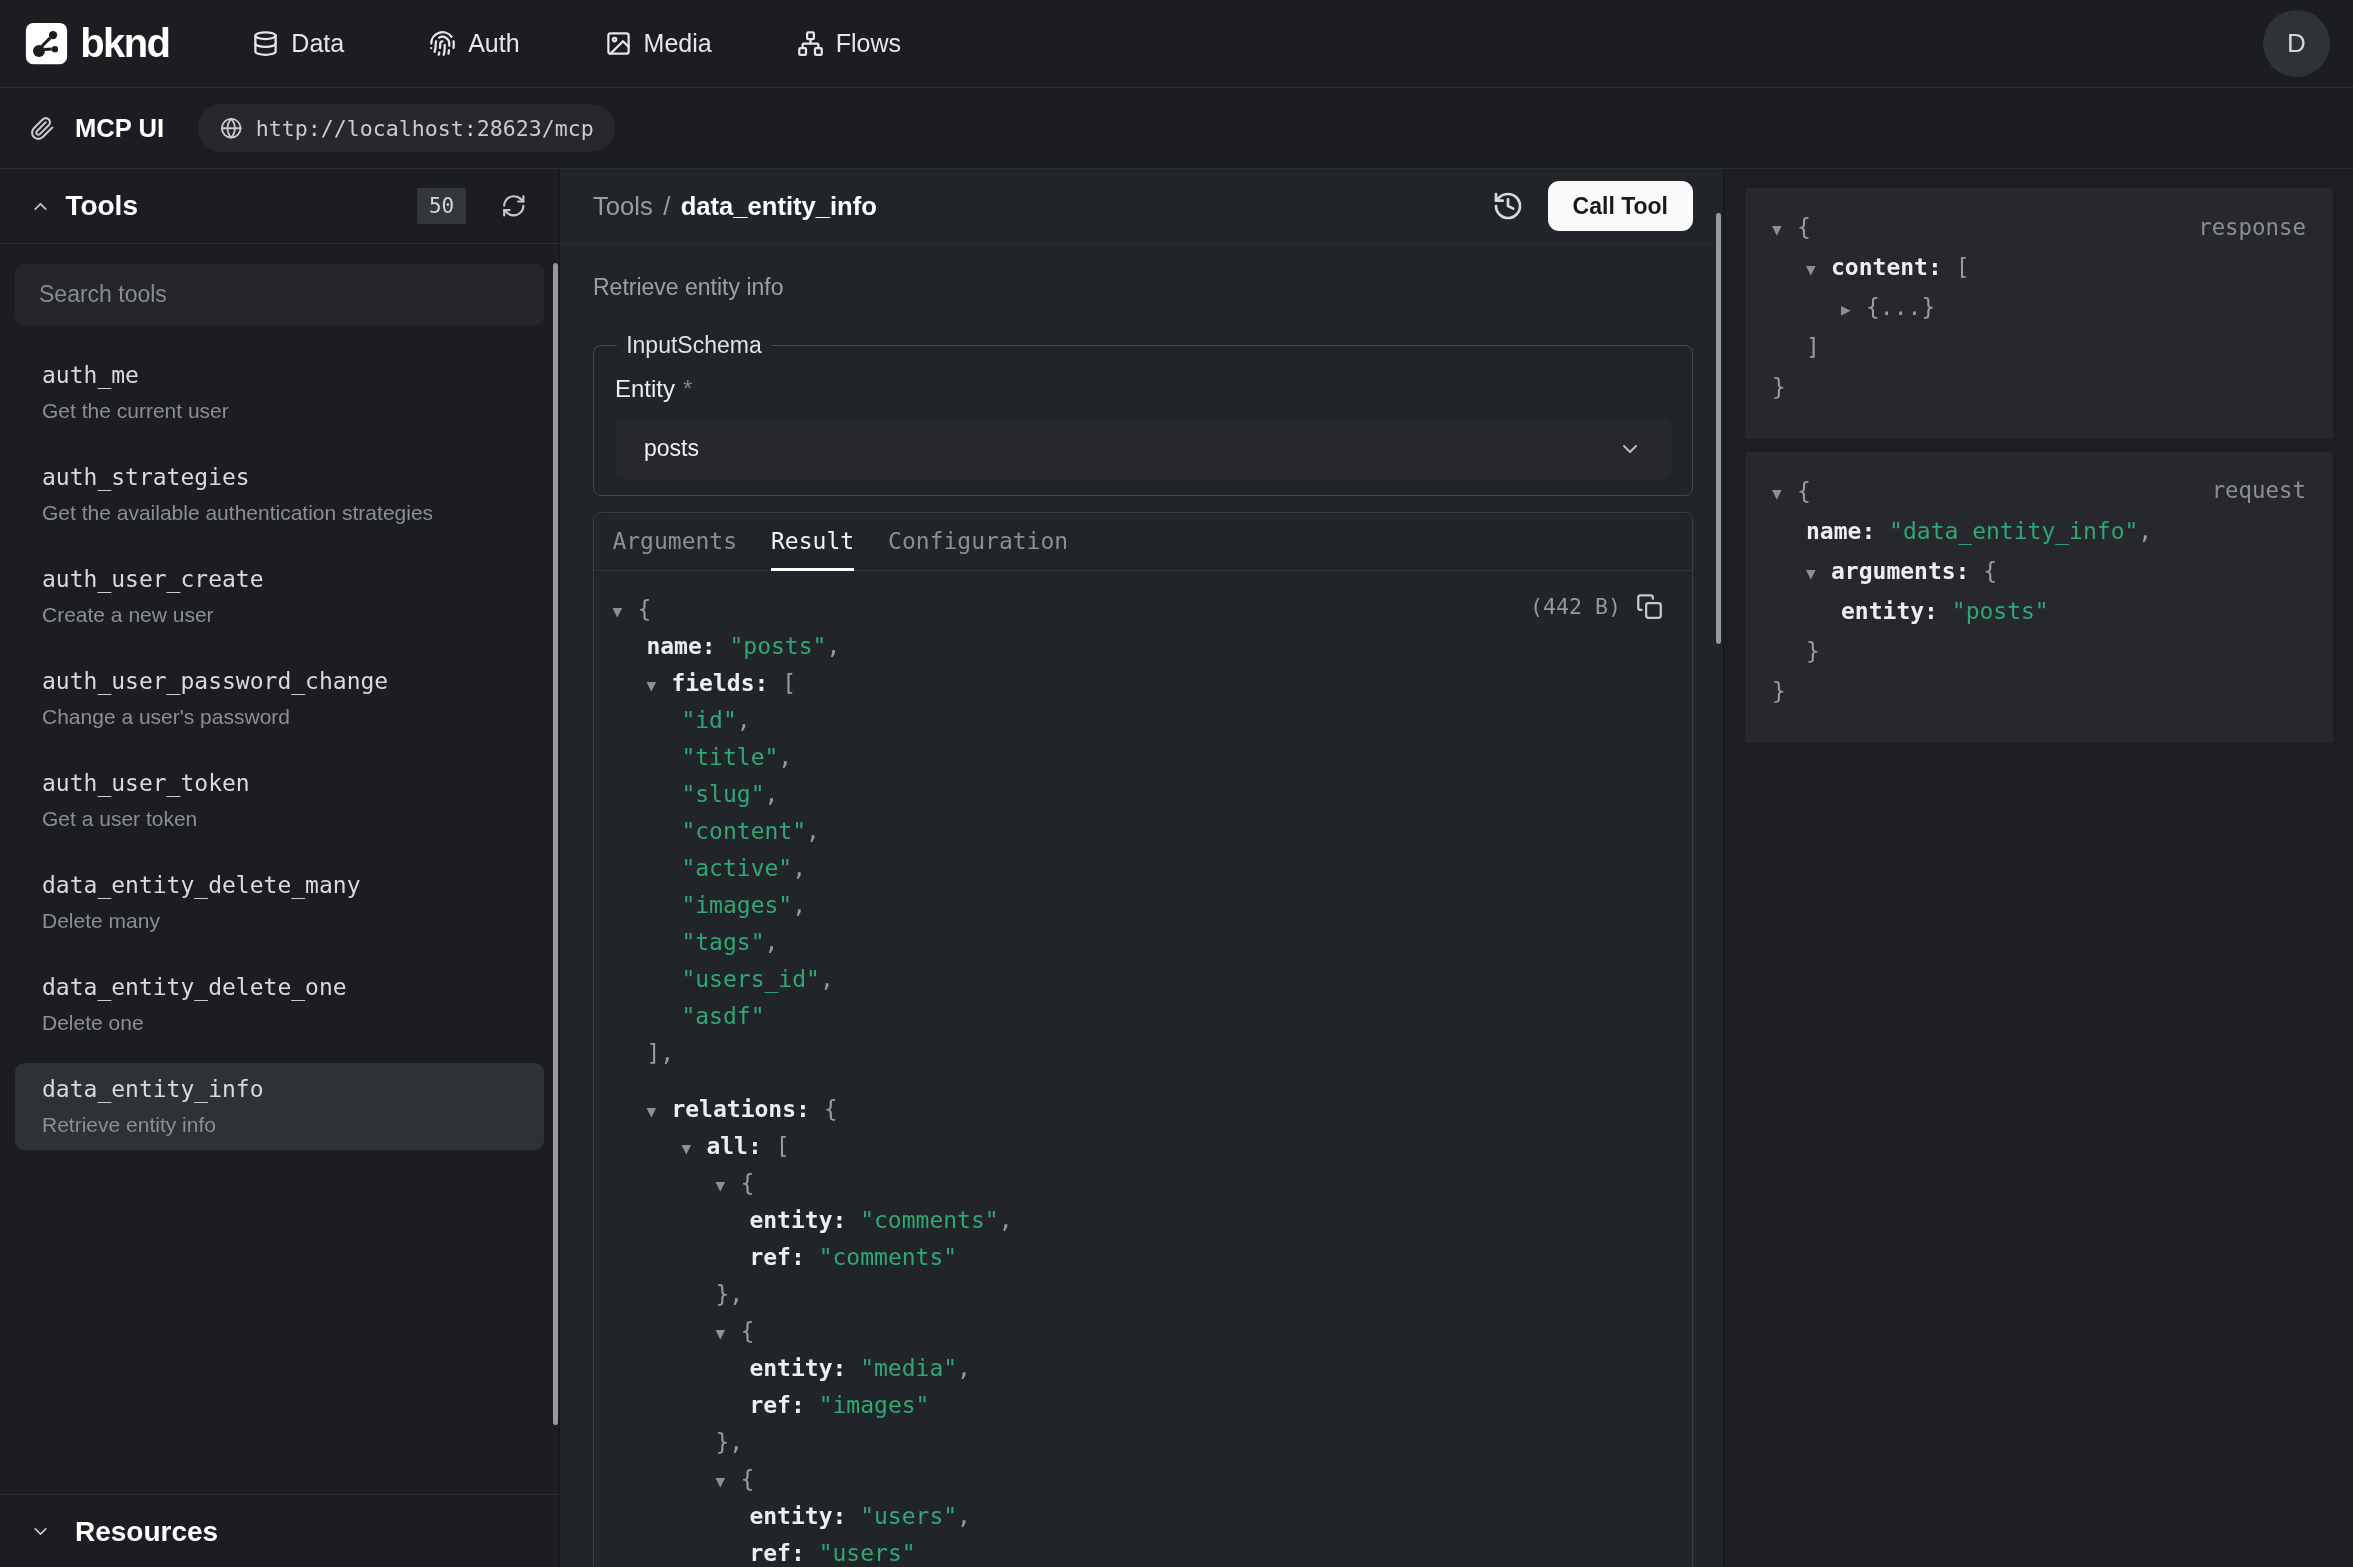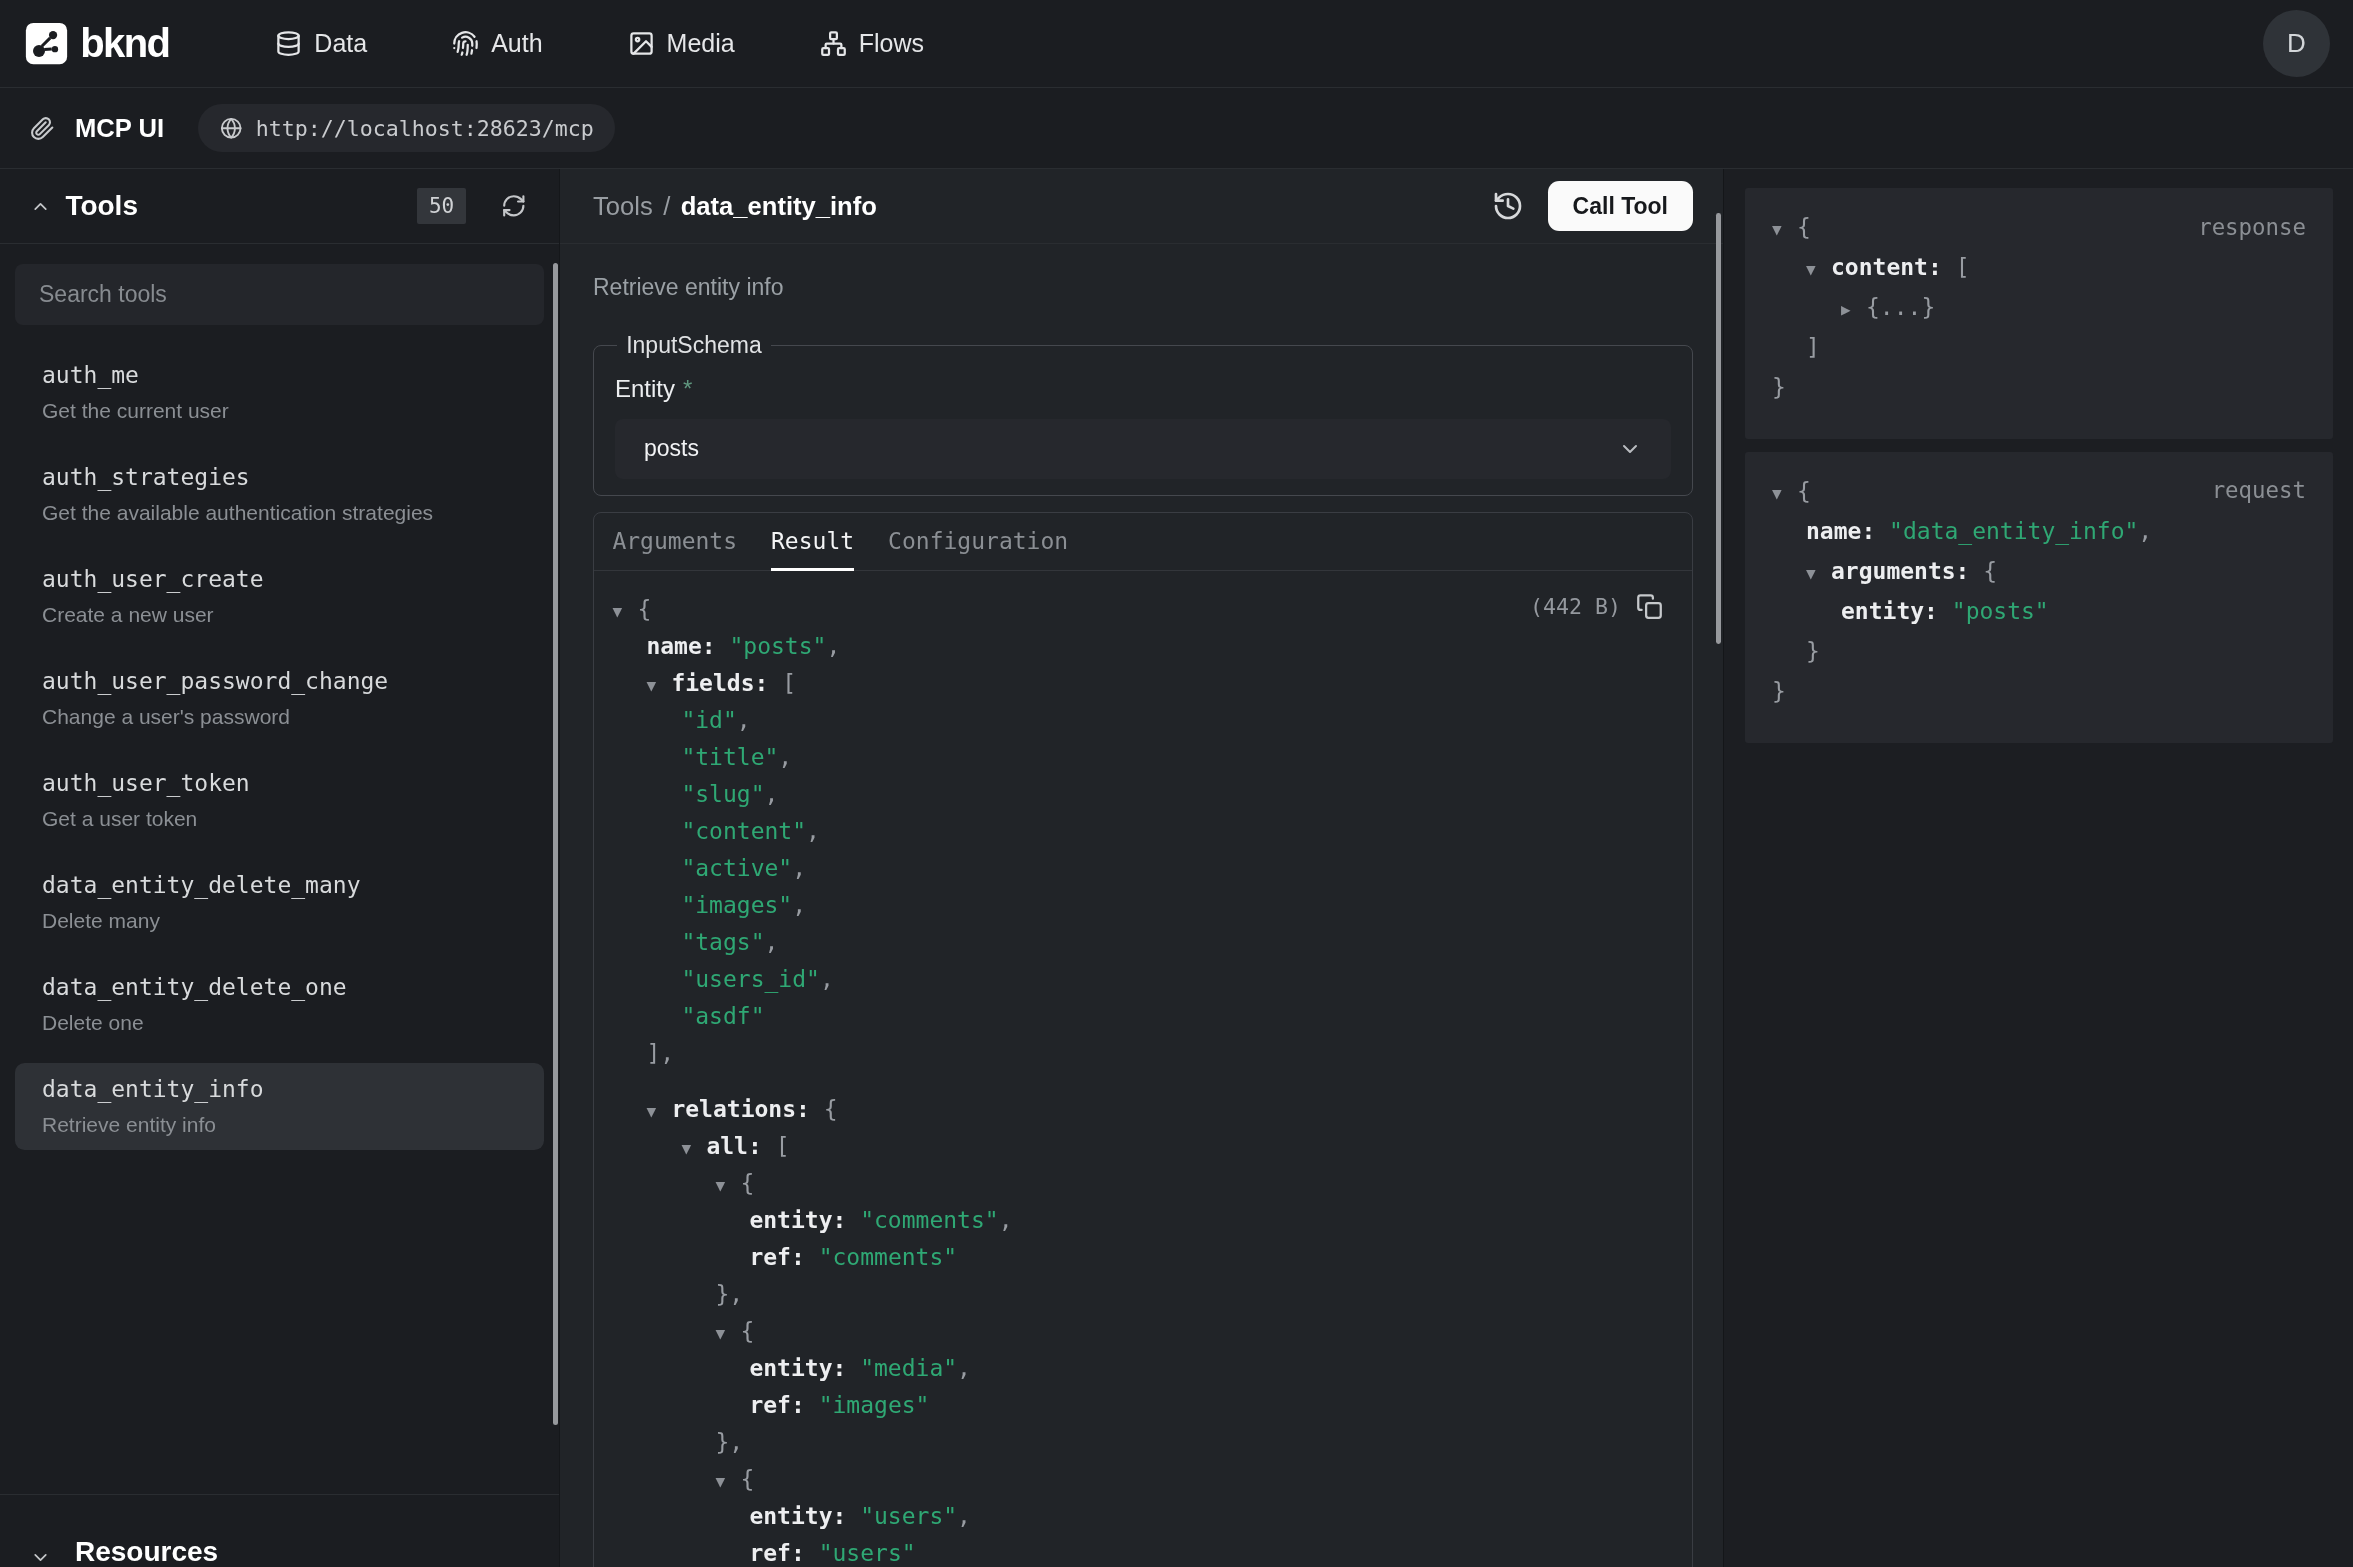--- a/index.html
+++ b/index.html
@@ -5,21 +5,21 @@
   * { box-sizing: border-box; margin: 0; padding: 0; }
   html,body { background:#1b1d21; }
   body {
     width:2354px; height:1568px; overflow:hidden; position:relative;
     font-family:"Liberation Sans", sans-serif; color:#e7e8ea;
   }
   .mono { font-family:"DejaVu Sans Mono", monospace; }
   svg { display:block; }
 
   
-  .topnav { height:88px; display:flex; align-items:center; padding:0 24px; border-bottom:0.8px solid #2a2d31; background:#1b1d21;gap:23px; }
+  .topnav { height:88px; display:flex; align-items:center; padding:0 24px; border-bottom:0.8px solid #2a2d31; background:#1b1d21; }
   .brand { display:flex; align-items:center; gap:11.2px; }
   .brand-icon { width:45px; height:45px; }
   .brand-text { font-size:40px; font-weight:800; letter-spacing:-1.6px; color:#ffffff; }
   .navitems { display:flex; gap:85px; margin-left:83px; }
   .navitem { display:flex; align-items:center; gap:12px; font-size:25px; color:#e5e6e8; cursor:pointer; }
   .nav-ic { width:27px; height:27px; color:#e5e6e8; }
   .avatar { margin-left:auto; width:67px; height:67px; border-radius:50%; background:#2f3338; display:flex; align-items:center; justify-content:center; font-size:26px; color:#d3d6d9; cursor:pointer; }
 
   
   .mcpbar { height:81px; display:flex; align-items:center; padding:0 30px; border-bottom:0.8px solid #2a2d31; background:#1b1d21; }
@@ -39,21 +39,21 @@
   .sb-title { font-size:28px; font-weight:700; color:#ffffff; margin-left:1.6px; }
   .badge { margin-left:auto; background:#33363b; color:#d0d2d5; font-size:21px; padding:5.6px 12px; border-radius:2px; }
   .refresh-ic { width:25.6px; height:25.6px; color:#c4c6c9; margin-left:22.4px; cursor:pointer; }
   .search { margin:20px 15px 0 15px; height:61px; background:#24262b; border:none; outline:none; border-radius:8px; padding:0 24px; font-size:23px; color:#dcdee0; font-family:"Liberation Sans",sans-serif; }
   .search::placeholder { color:#878b90; }
   .tool-list { margin:24px 15px 0 15px; }
   .tool-item { padding:12.8px 27px; border-radius:9.6px; margin-bottom:15px; cursor:pointer; }
   .tool-item.selected { background:#2e3136; }
   .tool-name { font-size:23px; line-height:27px; color:#d8dadc; }
   .tool-sub { font-size:21px; line-height:24px; color:#8b8f94; margin-top:10.4px; }
-  .resources { margin-top:auto; border-top:0.8px solid #2a2d31; height:74px; flex:none; display:flex; align-items:flex-end; gap:24px; padding:0 30px; cursor:pointer; }
+  .resources { margin-top:auto; border-top:0.8px solid #2a2d31; height:74px; flex:none; display:flex; align-items:center; gap:24px; padding:0 30px; cursor:pointer; }
   .res-title { font-size:28px; font-weight:700; color:#ffffff; }
   .sb-scroll { position:absolute; top:94px; right:0.8px; width:5.6px; height:1162px; background:#97999d; border-radius:3.2px; }
 
   
   .main { flex:1; position:relative; display:flex; flex-direction:column; background:#212428; border-right:1.6px solid #141619; }
   .main-header { height:75px; flex:none; display:flex; align-items:center; padding:0 30px 0 33px; border-bottom:0.8px solid #2a2d31; }
   .breadcrumb { font-size:25.6px; display:flex; gap:10.4px; align-items:center; }
   .bc-dim { color:#989da2; cursor:pointer; }
   .bc-cur { color:#ffffff; font-weight:700; }
   .header-actions { margin-left:auto; display:flex; align-items:center; gap:24px; }

